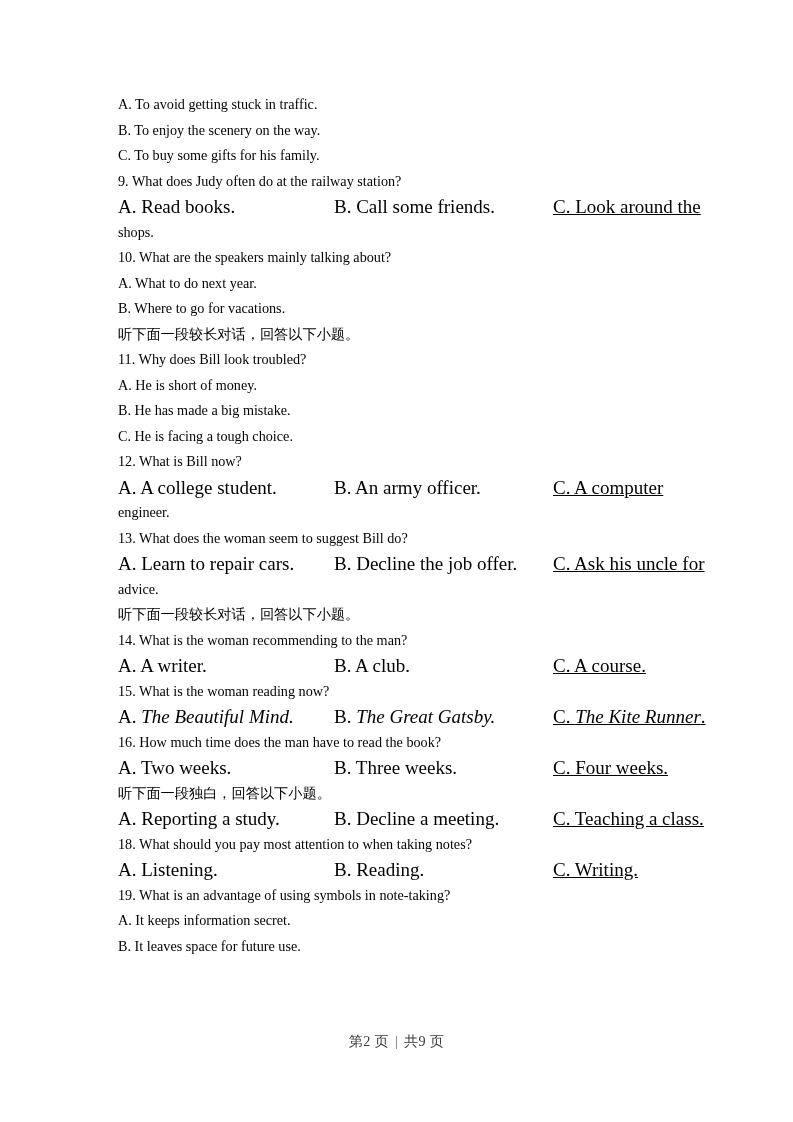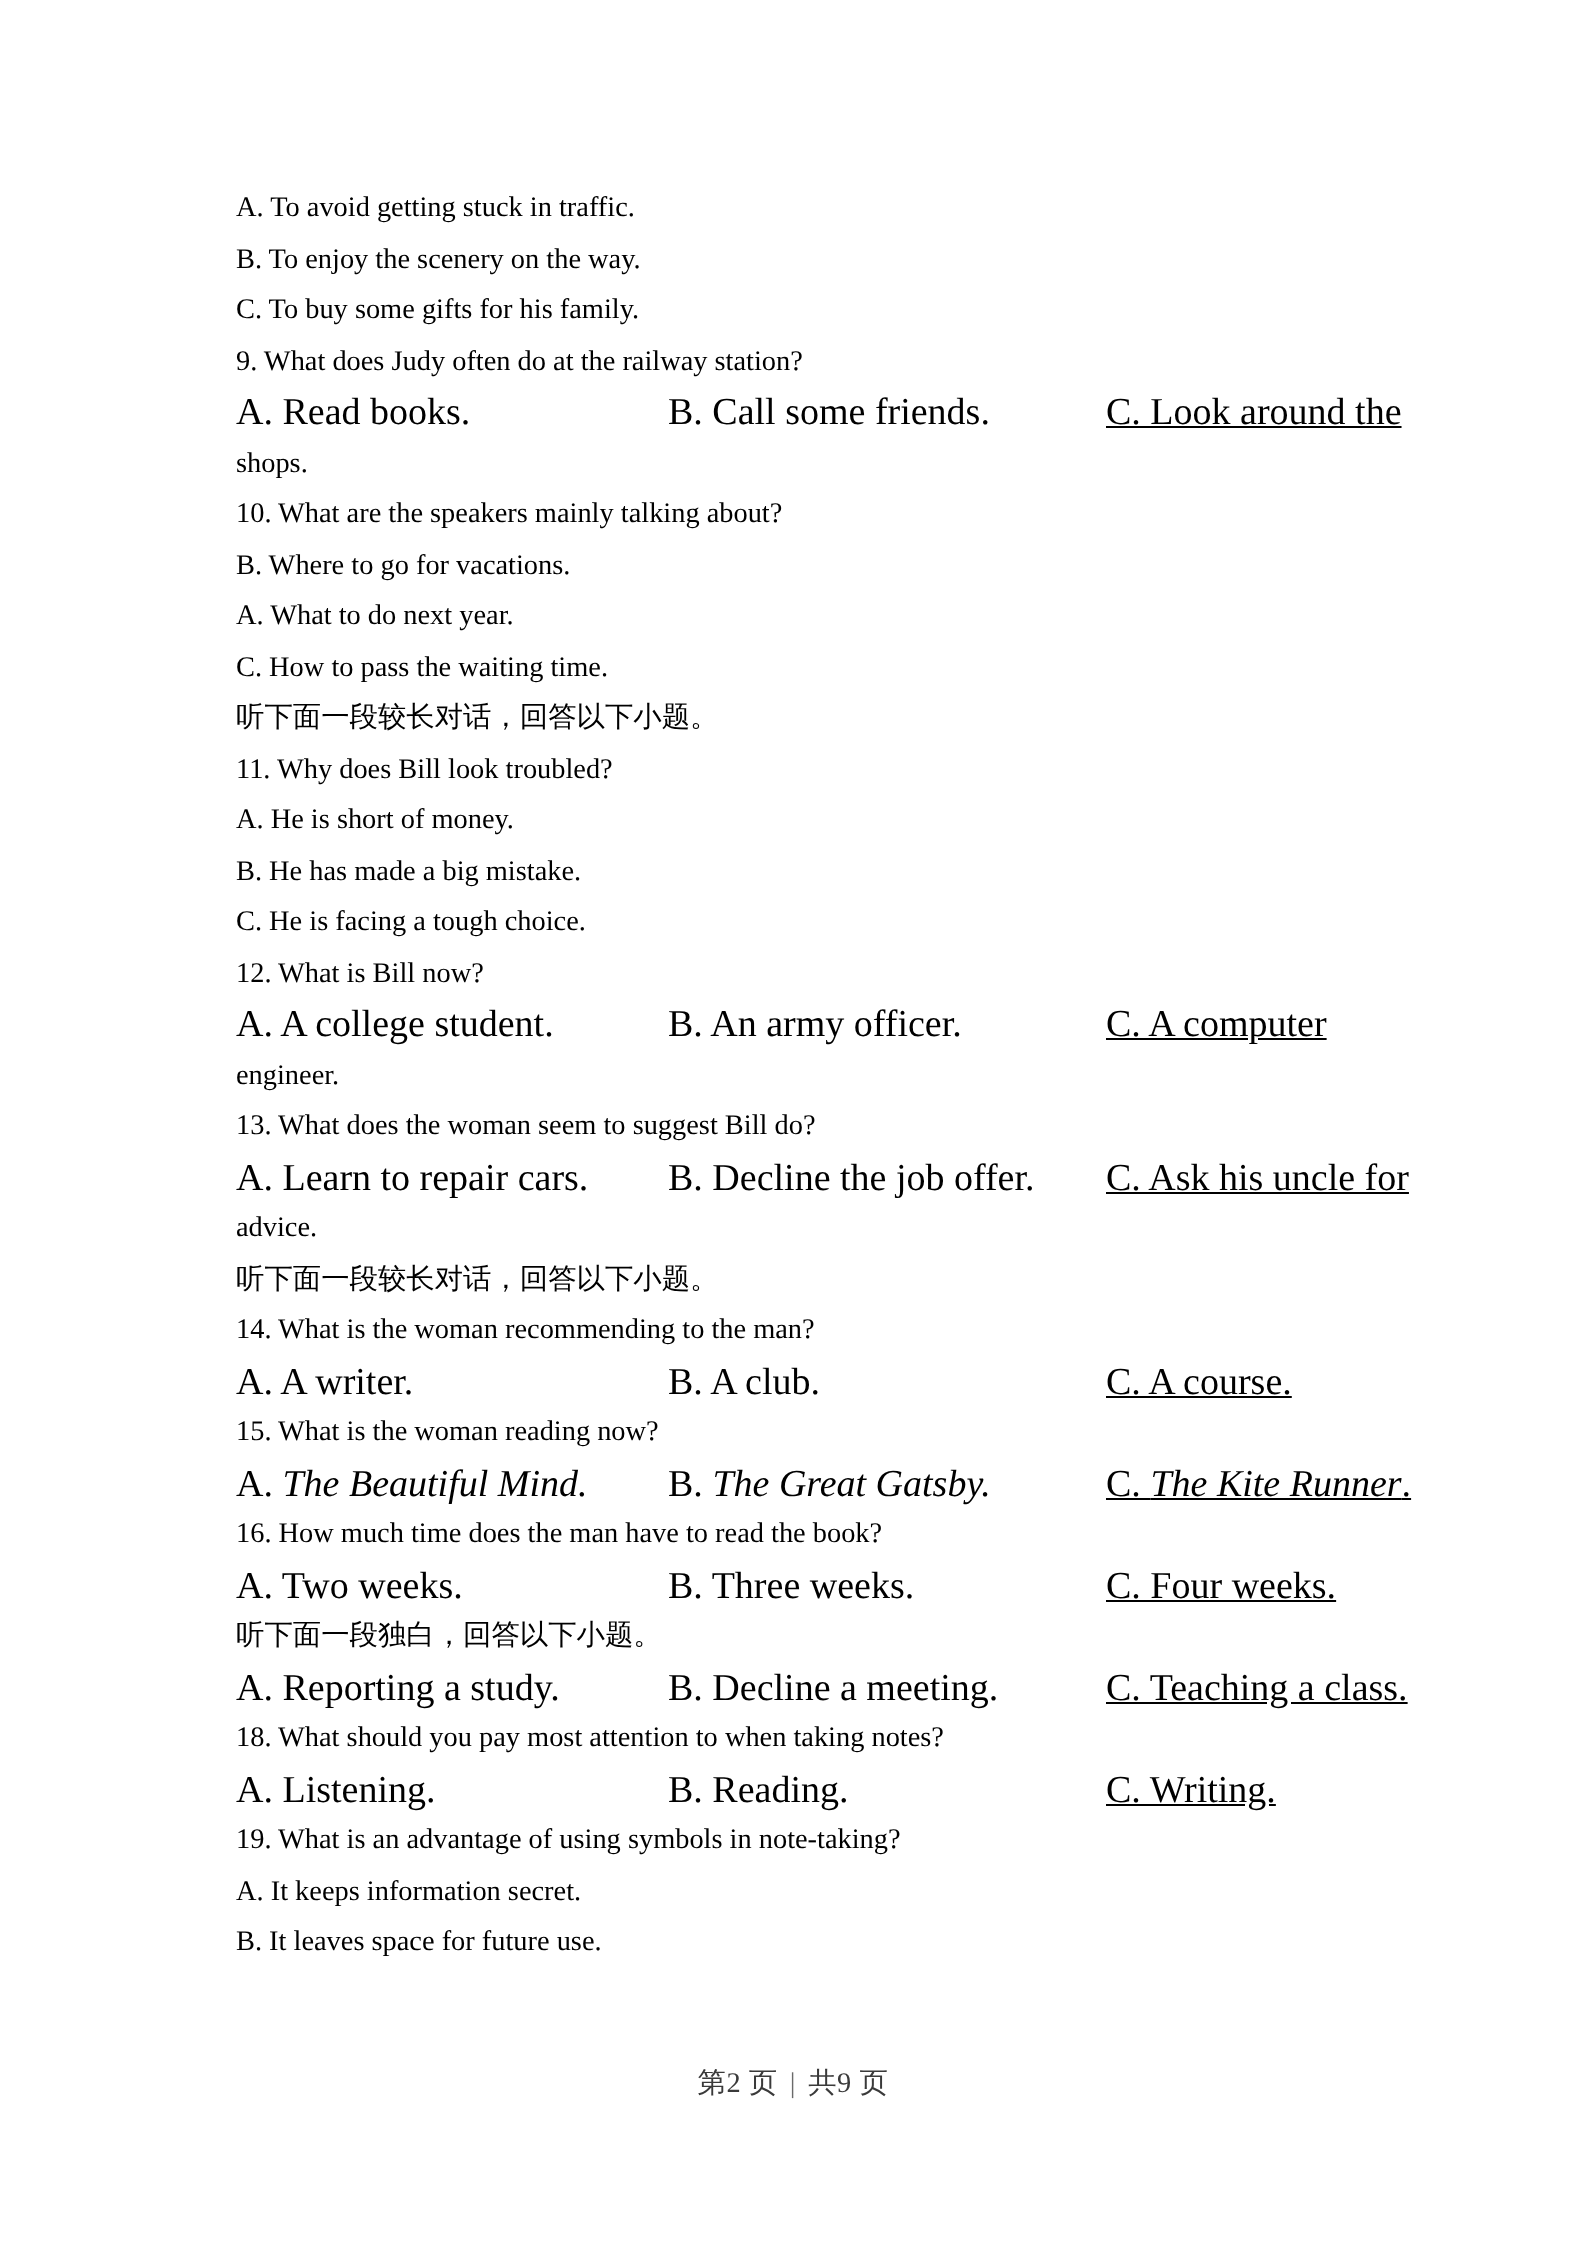--- a/index.html
+++ b/index.html
@@ -86,23 +86,22 @@
       <div class="line">B. To enjoy the scenery on the way.</div>
       <div class="line">C. To buy some gifts for his family.</div>
       <div class="line">9. What does Judy often do at the railway station?</div>
       <div class="opts">
         <span class="oa">A. Read books.</span>
         <span class="ob">B. Call some friends.</span>
         <span class="oc">C. Look around the</span>
       </div>
       <div class="line">shops.</div>
       <div class="line">10. What are the speakers mainly talking about?</div>
+      <div class="line">A. What to do next year.</div>
       <div class="line">B. Where to go for vacations.</div>
-      <div class="line">A. What to do next year.</div>
-      <div class="line">C. How to pass the waiting time.</div>
       <div class="line">听下面一段较长对话，回答以下小题。</div>
       <div class="line">11. Why does Bill look troubled?</div>
       <div class="line">A. He is short of money.</div>
       <div class="line">B. He has made a big mistake.</div>
       <div class="line">C. He is facing a tough choice.</div>
       <div class="line">12. What is Bill now?</div>
       <div class="opts">
         <span class="oa">A. A college student.</span>
         <span class="ob">B. An army officer.</span>
         <span class="oc">C. A computer</span>

